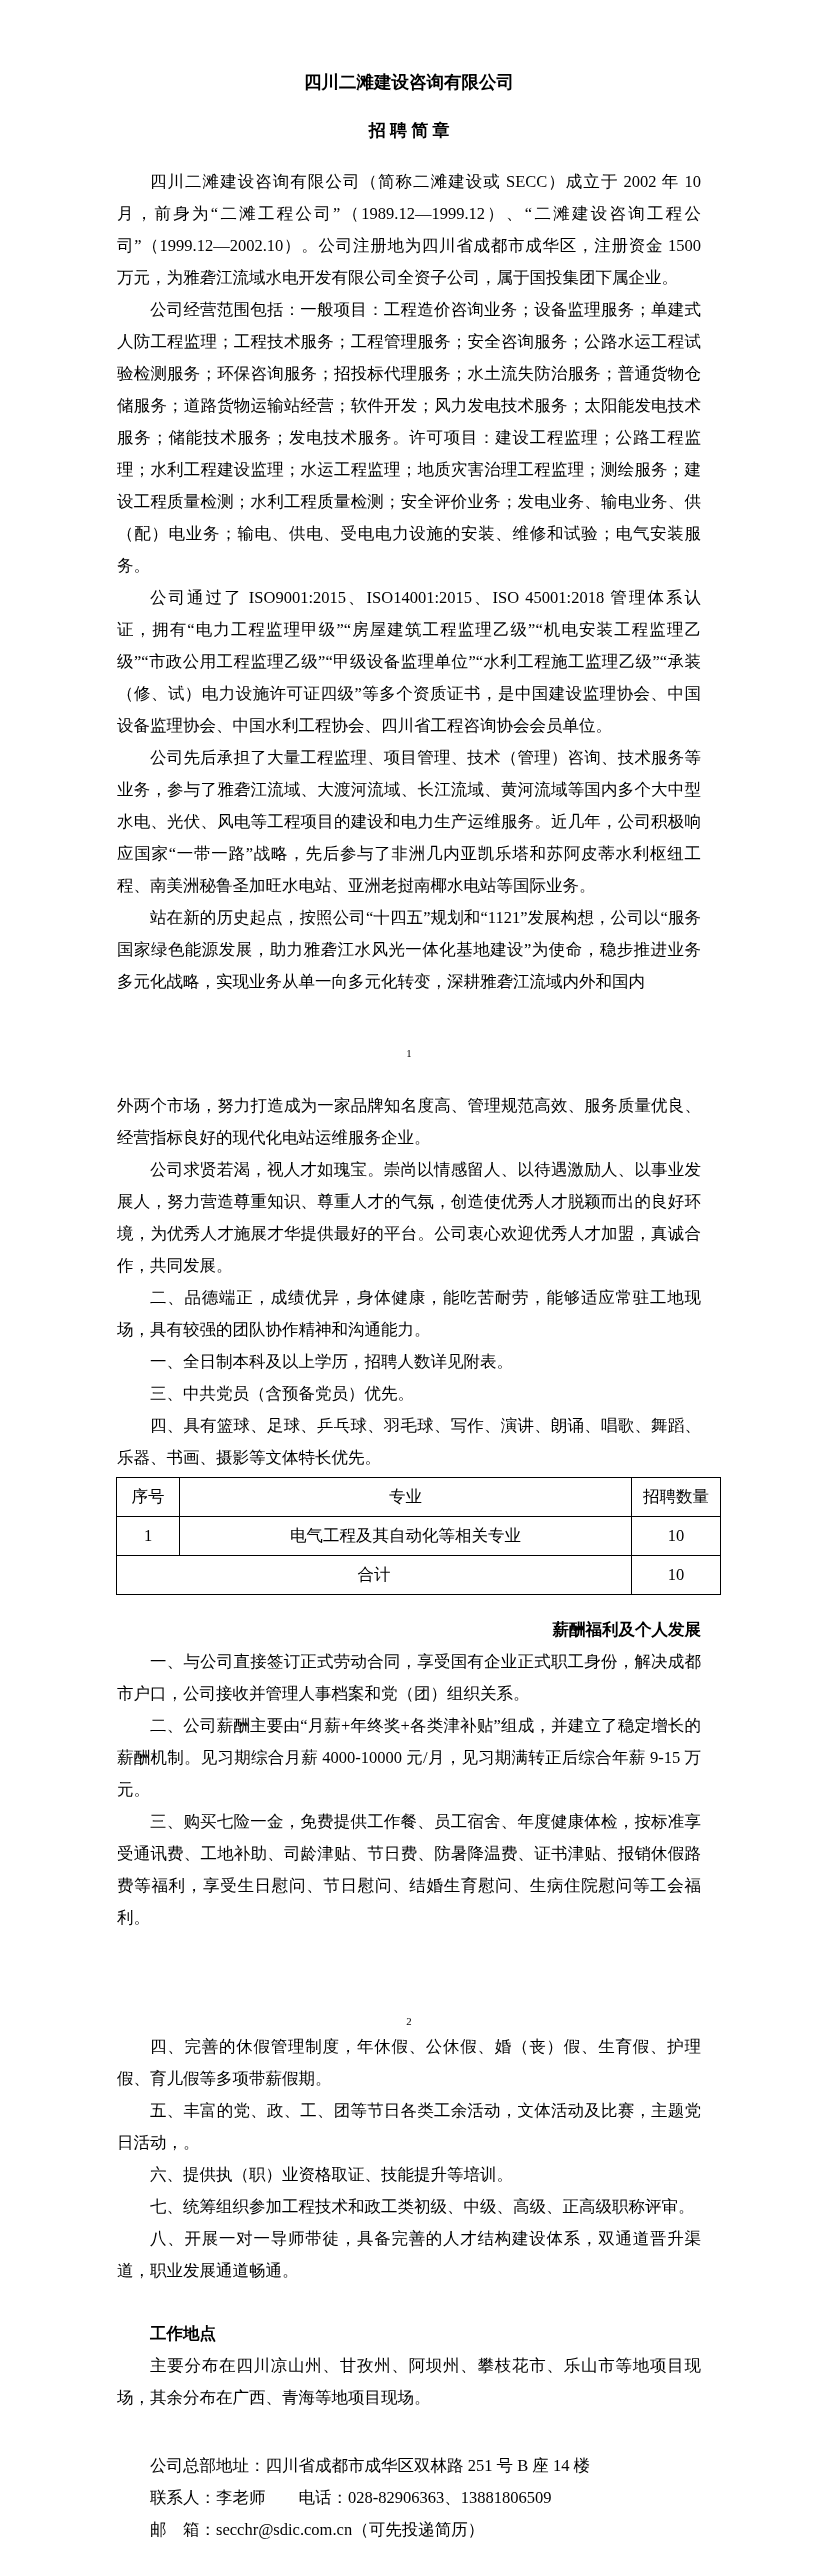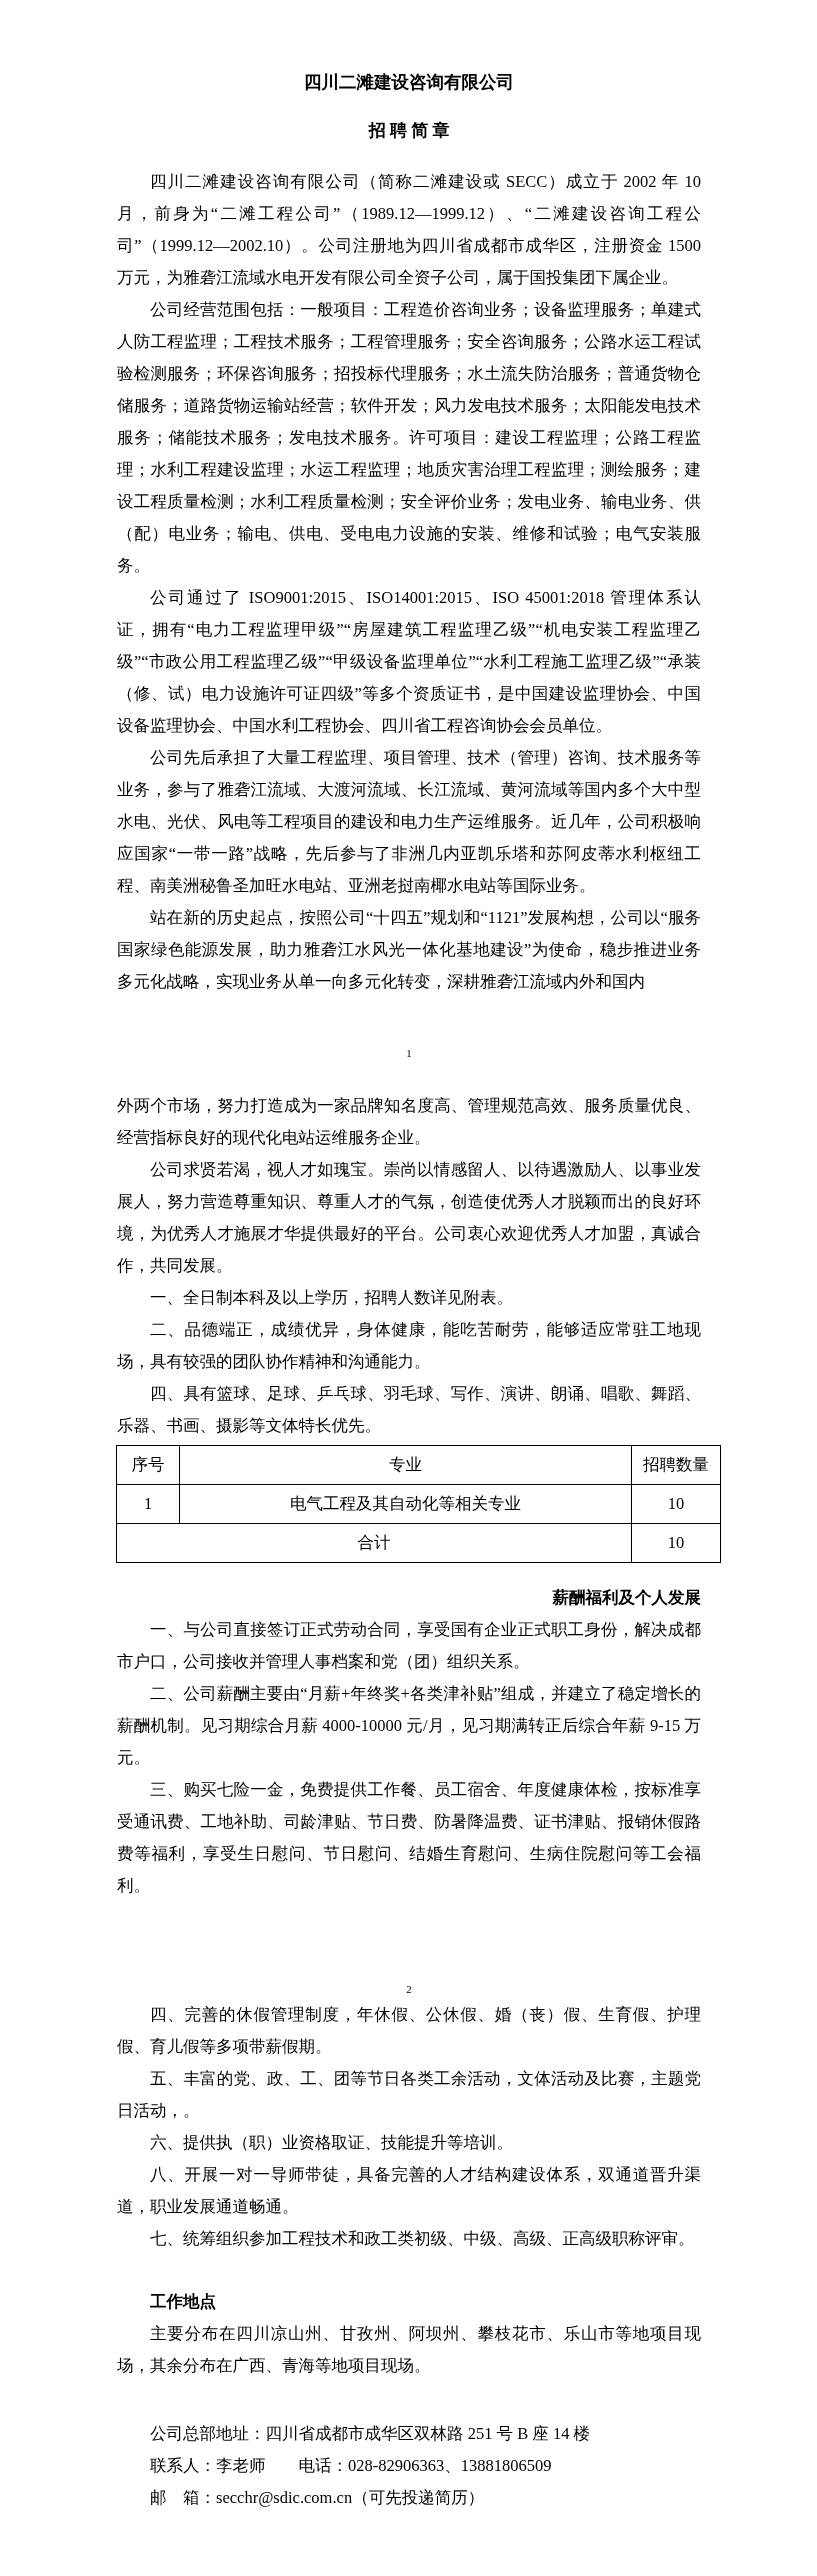--- a/index.html
+++ b/index.html
@@ -96,22 +96,23 @@
   <p class="p">公司经营范围包括：一般项目：工程造价咨询业务；设备监理服务；单建式人防工程监理；工程技术服务；工程管理服务；安全咨询服务；公路水运工程试验检测服务；环保咨询服务；招投标代理服务；水土流失防治服务；普通货物仓储服务；道路货物运输站经营；软件开发；风力发电技术服务；太阳能发电技术服务；储能技术服务；发电技术服务。许可项目：建设工程监理；公路工程监理；水利工程建设监理；水运工程监理；地质灾害治理工程监理；测绘服务；建设工程质量检测；水利工程质量检测；安全评价业务；发电业务、输电业务、供（配）电业务；输电、供电、受电电力设施的安装、维修和试验；电气安装服务。</p>
   <p class="p">公司通过了 ISO9001:2015、ISO14001:2015、ISO 45001:2018 管理体系认证，拥有“电力工程监理甲级”“房屋建筑工程监理乙级”“机电安装工程监理乙级”“市政公用工程监理乙级”“甲级设备监理单位”“水利工程施工监理乙级”“承装（修、试）电力设施许可证四级”等多个资质证书，是中国建设监理协会、中国设备监理协会、中国水利工程协会、四川省工程咨询协会会员单位。</p>
   <p class="p">公司先后承担了大量工程监理、项目管理、技术（管理）咨询、技术服务等业务，参与了雅砻江流域、大渡河流域、长江流域、黄河流域等国内多个大中型水电、光伏、风电等工程项目的建设和电力生产运维服务。近几年，公司积极响应国家“一带一路”战略，先后参与了非洲几内亚凯乐塔和苏阿皮蒂水利枢纽工程、南美洲秘鲁圣加旺水电站、亚洲老挝南椰水电站等国际业务。</p>
   <p class="p">站在新的历史起点，按照公司“十四五”规划和“1121”发展构想，公司以“服务国家绿色能源发展，助力雅砻江水风光一体化基地建设”为使命，稳步推进业务多元化战略，实现业务从单一向多元化转变，深耕雅砻江流域内外和国内</p>
 
   <div class="pagenum pn1">1</div>
 
   <p class="p cont after-break">外两个市场，努力打造成为一家品牌知名度高、管理规范高效、服务质量优良、经营指标良好的现代化电站运维服务企业。</p>
   <p class="p">公司求贤若渴，视人才如瑰宝。崇尚以情感留人、以待遇激励人、以事业发展人，努力营造尊重知识、尊重人才的气氛，创造使优秀人才脱颖而出的良好环境，为优秀人才施展才华提供最好的平台。公司衷心欢迎优秀人才加盟，真诚合作，共同发展。</p>
 
+  <p class="p">二、品德端正，成绩优异，身体健康，能吃苦耐劳，能够适应常驻工地现场，具有较强的团队协作精神和沟通能力。</p>
   <p class="p">一、全日制本科及以上学历，招聘人数详见附表。</p>
-  <p class="p">二、品德端正，成绩优异，身体健康，能吃苦耐劳，能够适应常驻工地现场，具有较强的团队协作精神和沟通能力。</p>
+  <p class="p">三、中共党员（含预备党员）优先。</p>
   <p class="p">四、具有篮球、足球、乒乓球、羽毛球、写作、演讲、朗诵、唱歌、舞蹈、乐器、书画、摄影等文体特长优先。</p>
 
   <table class="recruit-table">
     <colgroup>
         <col class="c1">
         <col class="c2">
         <col class="c3">
       </colgroup>
     <thead>
       <tr>
@@ -136,22 +137,22 @@
   <div class="heading heading-benefit">薪酬福利及个人发展</div>
   <p class="p">一、与公司直接签订正式劳动合同，享受国有企业正式职工身份，解决成都市户口，公司接收并管理人事档案和党（团）组织关系。</p>
   <p class="p">二、公司薪酬主要由“月薪+年终奖+各类津补贴”组成，并建立了稳定增长的薪酬机制。见习期综合月薪 4000-10000 元/月，见习期满转正后综合年薪 9-15 万元。</p>
   <p class="p">三、购买七险一金，免费提供工作餐、员工宿舍、年度健康体检，按标准享受通讯费、工地补助、司龄津贴、节日费、防暑降温费、证书津贴、报销休假路费等福利，享受生日慰问、节日慰问、结婚生育慰问、生病住院慰问等工会福利。</p>
 
   <div class="pagenum pn2">2</div>
 
   <p class="p">四、完善的休假管理制度，年休假、公休假、婚（丧）假、生育假、护理假、育儿假等多项带薪假期。</p>
   <p class="p">五、丰富的党、政、工、团等节日各类工余活动，文体活动及比赛，主题党日活动，。</p>
   <p class="p">六、提供执（职）业资格取证、技能提升等培训。</p>
+  <p class="p">七、统筹组织参加工程技术和政工类初级、中级、高级、正高级职称评审。</p>
   <p class="p">八、开展一对一导师带徒，具备完善的人才结构建设体系，双通道晋升渠道，职业发展通道畅通。</p>
-  <p class="p">七、统筹组织参加工程技术和政工类初级、中级、高级、正高级职称评审。</p>
 
   <div class="heading heading-location">工作地点</div>
   <p class="p">主要分布在四川凉山州、甘孜州、阿坝州、攀枝花市、乐山市等地项目现场，其余分布在广西、青海等地项目现场。</p>
 
   <p class="contact-line contact-first">公司总部地址：四川省成都市成华区双林路 251 号 B 座 14 楼</p>
   <p class="contact-line">联系人：李老师　　电话：028-82906363、13881806509</p>
   <p class="contact-line">邮　箱：secchr@sdic.com.cn（可先投递简历）</p>
 
 </div>
 

